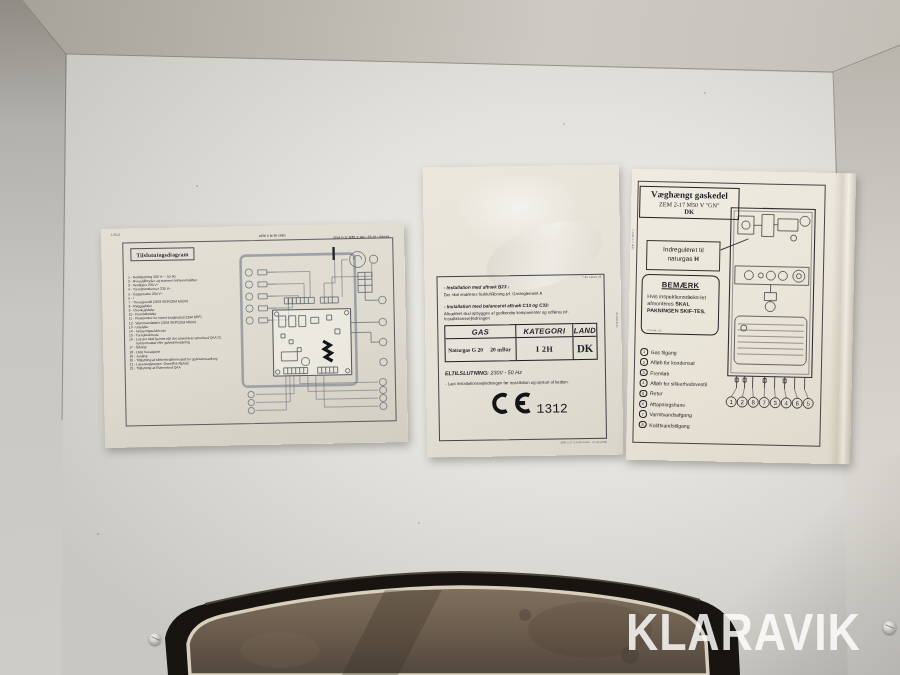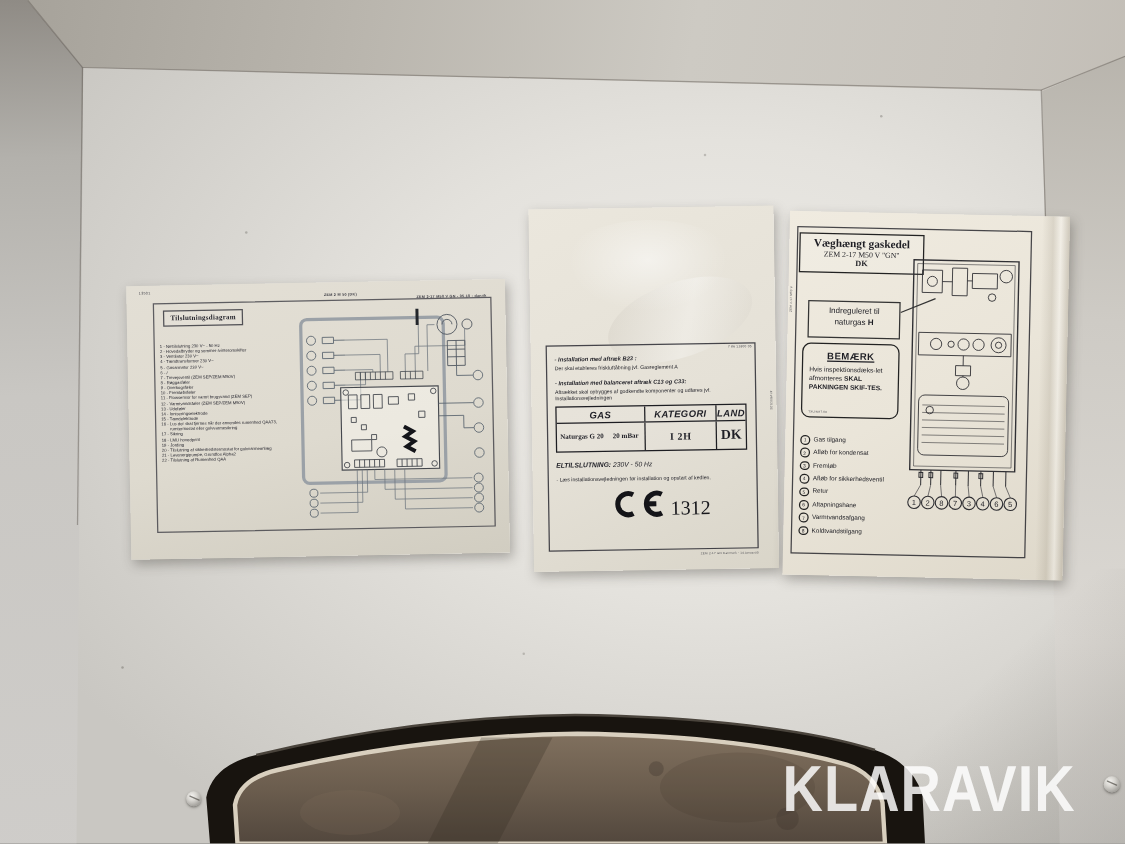--- a/index.html
+++ b/index.html
@@ -88,21 +88,21 @@
   .gd.gasname{width:40px;font-size:5.6px;}
   .gd.pressure{width:30px;font-size:5.6px;border-right:1px solid #1d1d22;}
   .gd.katv{width:56px;font-size:8px;border-right:1px solid #1d1d22;letter-spacing:.5px;}
   .gd.landv{flex:1;font-size:11px;}
   .elline{left:6px;top:93px;font-size:5.4px;}
   .el-l{font-weight:bold;font-style:italic;}
   .el-v{font-style:italic;}
   .m-note{left:6px;top:104px;font-size:4.2px;}
   .ce-row{position:absolute;left:50px;top:114px;display:flex;align-items:flex-end;gap:3px;}
   .ce-row svg{width:44px;height:26px;}
-  .ce-num{font-family:Liberation Serif, serif;font-size:16px;color:#17171c;transform:translateY(1px);}
+  .ce-num{font-family:Liberation Mono, monospace;font-size:13px;color:#17171c;transform:translateY(1px);}
   .m-bot-r{right:16px;top:276px;font-size:2.4px;}
   .m-side-r{right:3px;top:148px;font-size:2.4px;writing-mode:vertical-rl;}
 
   
   .paper-right{left:629px;top:171px;width:224px;height:291px;transform:rotate(1.2deg);
     background:linear-gradient(150deg,#f0ebe0 0%,#eae5d9 50%,#ded8ca 100%);}
   .curl{right:0;top:0;width:22px;height:100%;
     background:linear-gradient(90deg,rgba(0,0,0,0) 0%,rgba(120,110,92,.16) 40%,rgba(255,255,255,.3) 68%,rgba(130,120,102,.28) 100%);}
   .frame-r{position:absolute;left:6px;top:12px;width:186px;height:260px;
     border:1px solid rgba(40,40,46,.85);color:#1e1e24;}

